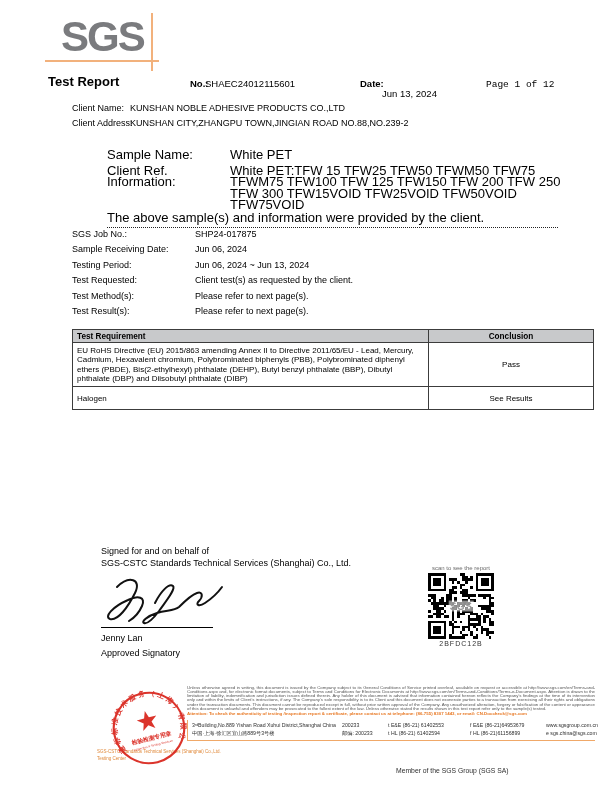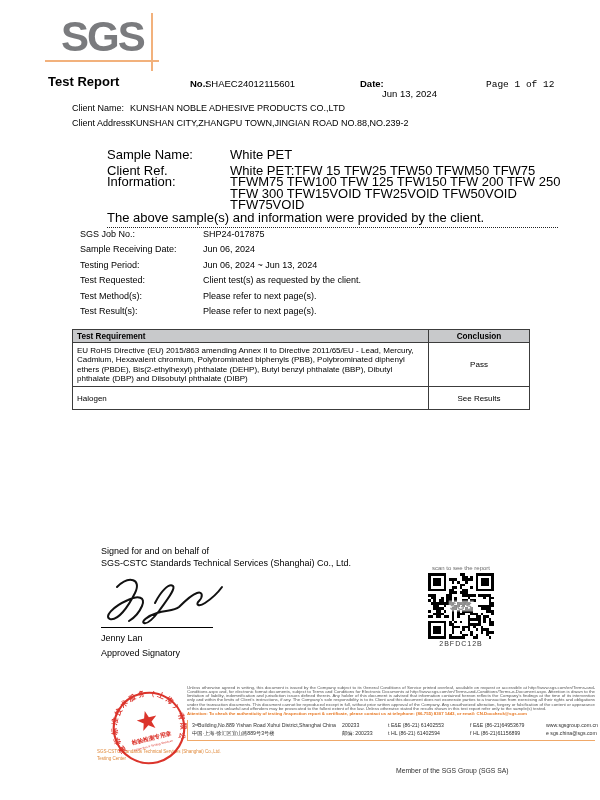--- a/index.html
+++ b/index.html
@@ -27,26 +27,26 @@
   .crow{display:flex;white-space:nowrap;}
   .crow .cl{width:58px;flex:none;}
 
   .sample-block{position:absolute;left:72px;top:149px;font-size:13px;line-height:11.5px;margin-left:35px;}
   .srow{display:flex;margin-bottom:4px;}
   .srow .sl{width:123px;flex:none;}
   .srow .sv{width:337px;}
   .note{margin-top:1px;line-height:11px;}
   .dotted{width:451px;height:0;border-bottom:1.4px dotted #222;margin-top:4px;}
 
-  .job-block{position:absolute;left:80px;top:229px;font-size:9px;}
+  .job-block{position:absolute;left:72px;top:229px;font-size:9px;}
   .jrow{display:flex;white-space:nowrap;height:15.4px;align-items:flex-start;}
   .jrow .jl{width:123px;flex:none;}
 
   
-  table.results{position:absolute;left:72px;top:329px;width:458px;border-collapse:collapse;
+  table.results{position:absolute;left:72px;top:329px;width:522px;border-collapse:collapse;
                 font-size:8px;border:1.5px solid #3c3c3c;}
   table.results th,table.results td{border:1px solid #3c3c3c;}
   table.results th{background:#c8c9cb;font-weight:bold;padding:1.5px 4px;font-size:8.2px;}
   th.h-req{text-align:left;width:347px;}
   th.h-con{text-align:center;}
   td.req{padding:2.5px 4px;line-height:9.6px;margin-top:33px;}
   td.con{text-align:center;vertical-align:middle;}
   tr.short td{height:17px;}
 
   

